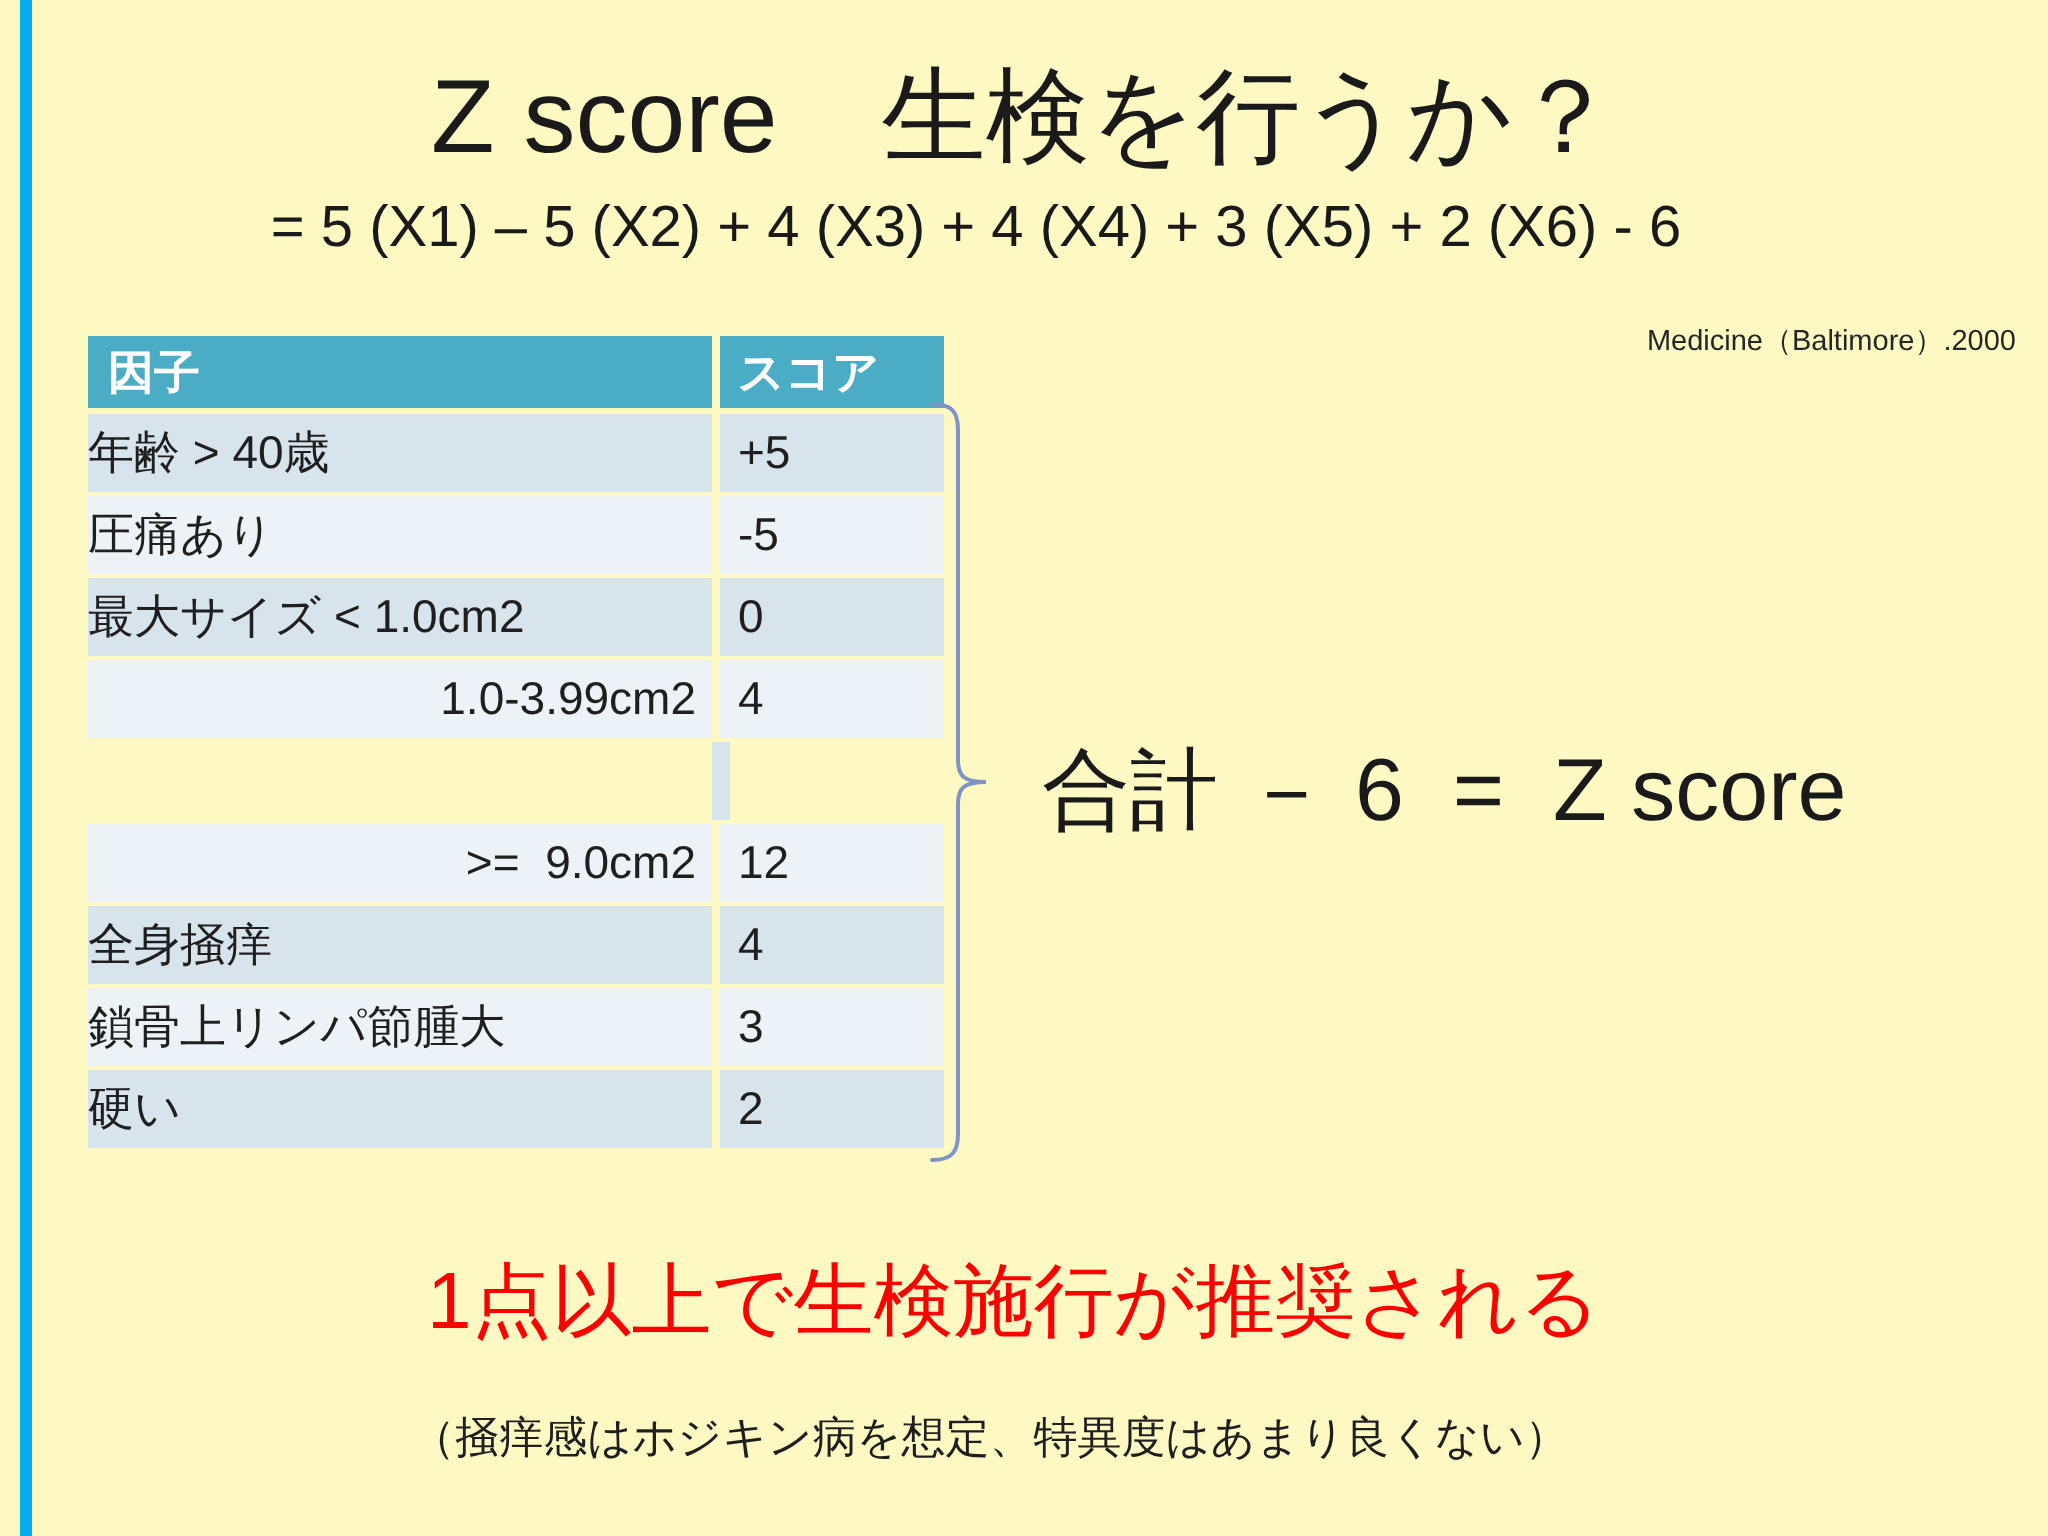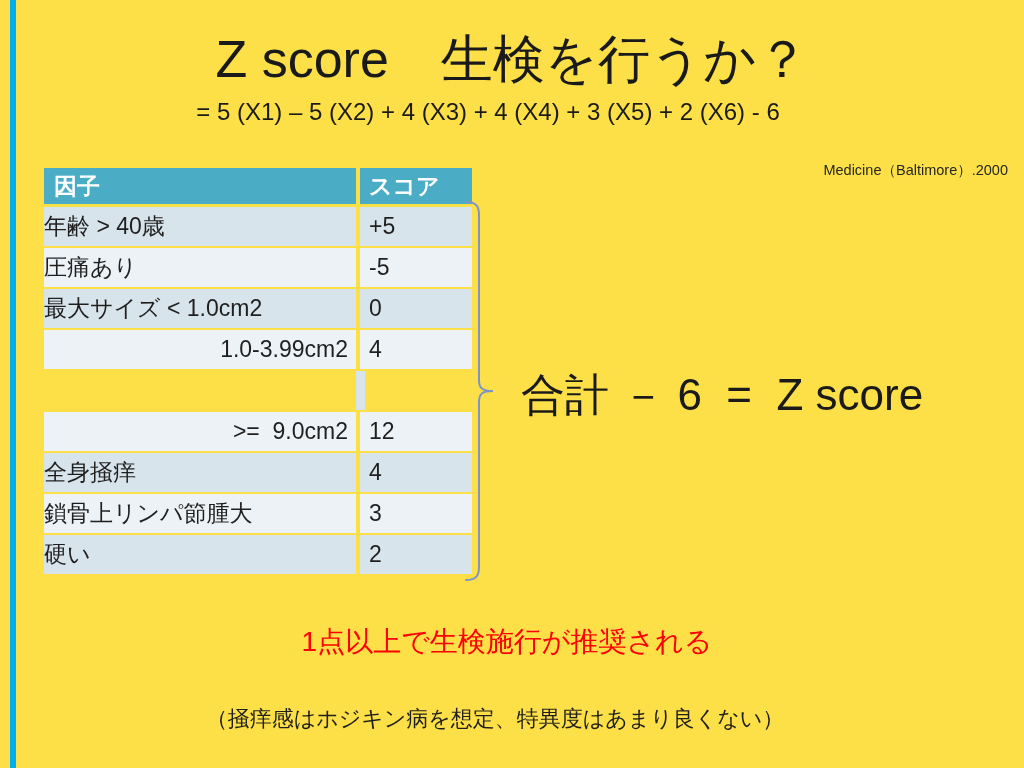--- a/index.html
+++ b/index.html
@@ -3,21 +3,21 @@
 <meta charset="utf-8">
 <style>
   * { margin: 0; padding: 0; box-sizing: border-box; }
   html, body { background: #888; }
   body { font-family: "Liberation Sans", "DejaVu Sans", sans-serif; }
 
   #slide {
     position: relative;
     width: 1024px;
     height: 768px;
-    background: #fde047;
+    background: #fef9c3;
     overflow: hidden;
     margin: 0 auto;
   }
 
   .left-bar {
     position: absolute;
     left: 10px; top: 0;
     width: 6px; height: 768px;
     background: #00ADEF;
   }
@@ -30,21 +30,21 @@
     line-height: 66px;
     color: #1a1a1a;
     letter-spacing: 0px;
     white-space: pre;
   }
 
   .formula {
     position: absolute;
     top: 98px; left: 0; right: 48px;
     text-align: center;
-    font-size: 24px;
+    font-size: 29px;
     color: #1a1a1a;
     white-space: pre;
   }
 
   .citation {
     position: absolute;
     top: 161px; right: 16px;
     font-size: 14.5px;
     color: #262626;
     white-space: pre;
@@ -93,21 +93,21 @@
     left: 521px; top: 366px;
     font-size: 44px;
     color: #1a1a1a;
     white-space: pre;
   }
 
   .recommendation {
     position: absolute;
     top: 623px; left: 0; right: 10px;
     text-align: center;
-    font-size: 28px;
+    font-size: 40px;
     color: #FF0000;
     white-space: pre;
   }
 
   .note {
     position: absolute;
     top: 704px; left: 0; right: 34px;
     text-align: center;
     font-size: 22px;
     color: #1f1f1f;

